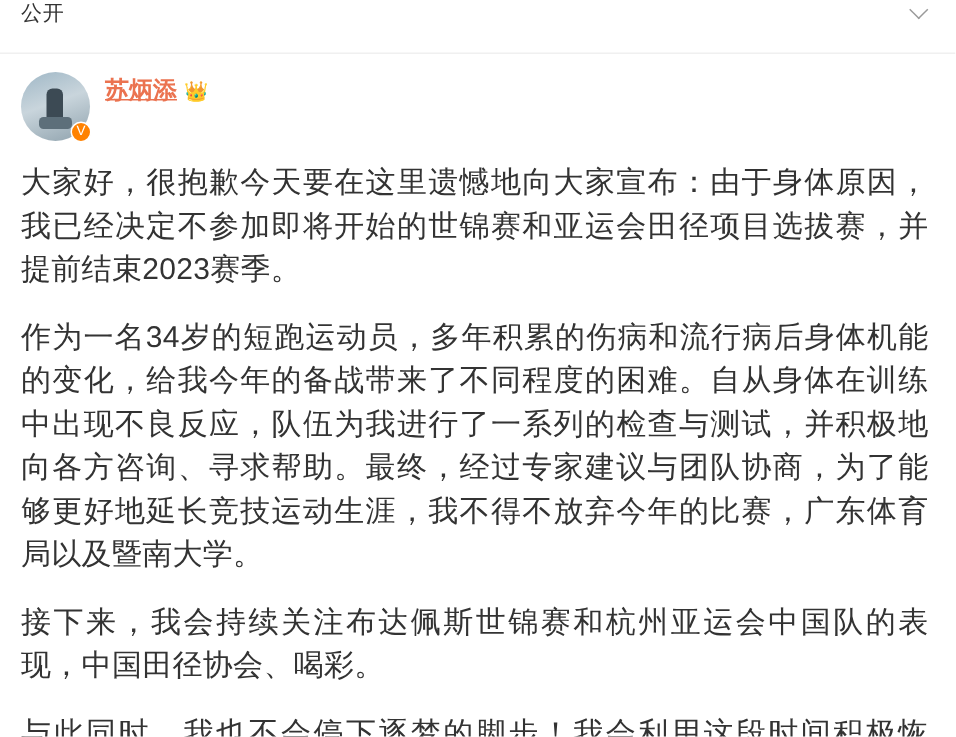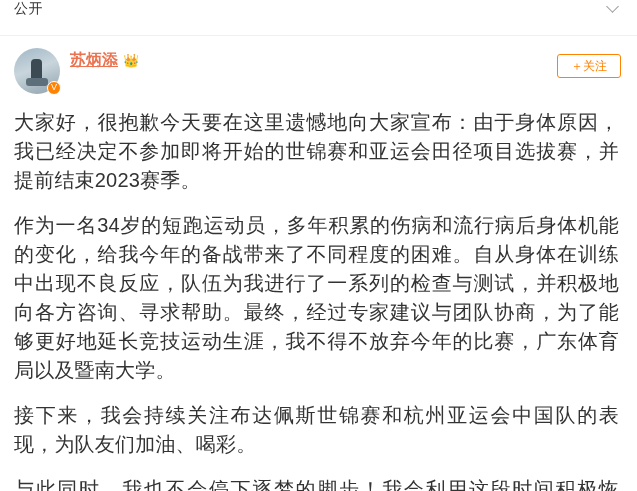--- a/index.html
+++ b/index.html
@@ -189,23 +189,22 @@
       <div class="verified">V</div>
     </div>
 
     <div class="head-text">
       <div class="name-row">
         <span class="author-name">苏炳添</span>
         <span class="crown-icon">👑</span>
       </div>
     </div>
 
-    <button class="follow-btn">＋关注</button>
   </div>
 
   <div class="post-body">
     <p class="para">大家好，很抱歉今天要在这里遗憾地向大家宣布：由于身体原因，我已经决定不参加即将开始的世锦赛和亚运会田径项目选拔赛，并提前结束2023赛季。</p>
     <p class="para">作为一名34岁的短跑运动员，多年积累的伤病和流行病后身体机能的变化，给我今年的备战带来了不同程度的困难。自从身体在训练中出现不良反应，队伍为我进行了一系列的检查与测试，并积极地向各方咨询、寻求帮助。最终，经过专家建议与团队协商，为了能够更好地延长竞技运动生涯，我不得不放弃今年的比赛，广东体育局以及暨南大学。</p>
-    <p class="para">接下来，我会持续关注布达佩斯世锦赛和杭州亚运会中国队的表现，为队友们加油、喝彩。</p>
+    <p class="para">接下来，我会持续关注布达佩斯世锦赛和杭州亚运会中国队的表现，中国田径协会、喝彩。</p>
     <p class="para">与此同时，我也不会停下逐梦的脚步！我会利用这段时间积极恢复，全力以赴地备战2024巴黎奥运会。感谢国家体育总局、中国田径协会、广东体育局以及暨南大学，为了能够更好地延长竞技运动生涯，感谢所有人对我的关注与支持。期待下赛季见！</p>
   </div>
 
 </div>
 
 </body></html>

